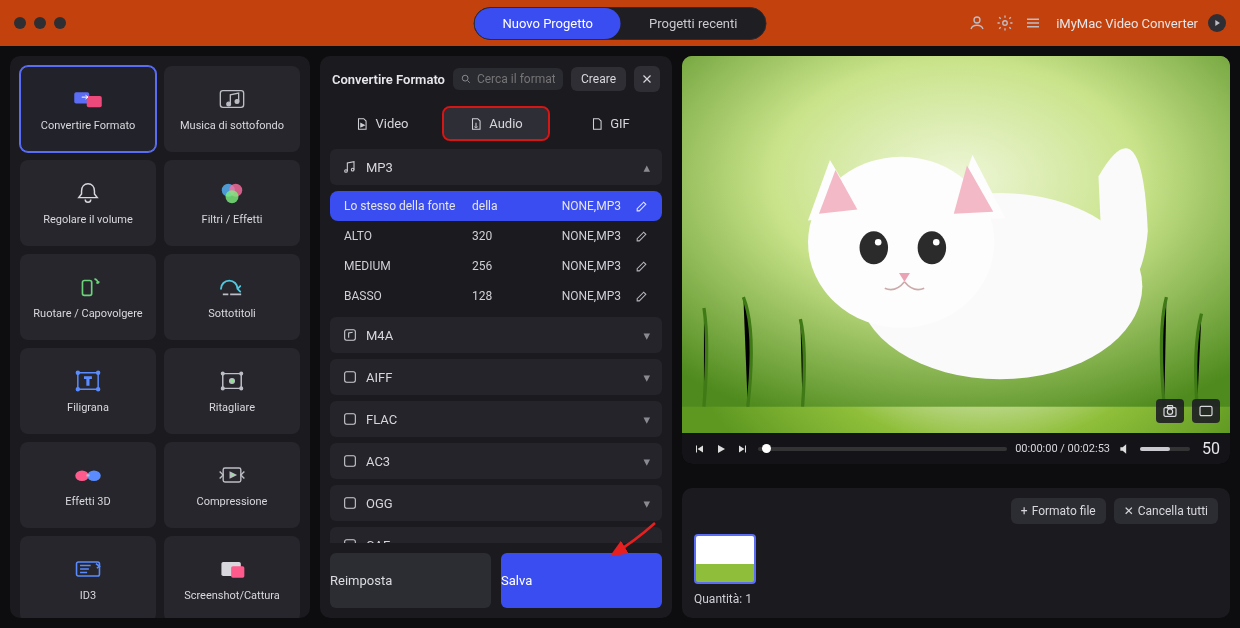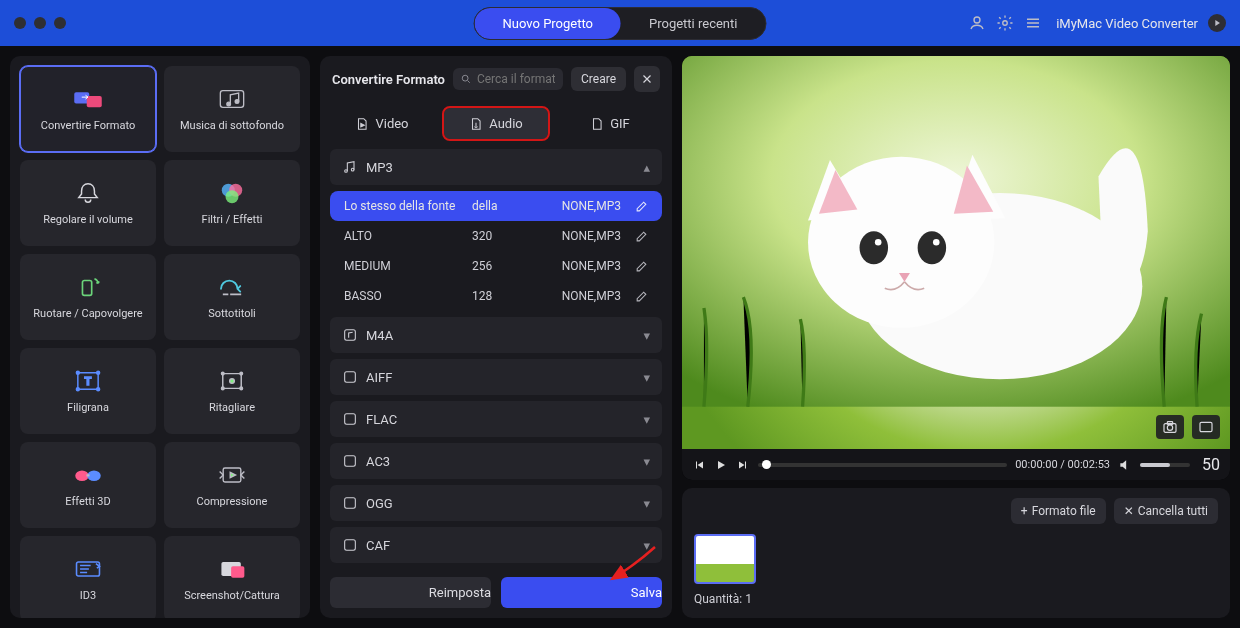--- a/index.html
+++ b/index.html
@@ -1,18 +1,18 @@
 <!DOCTYPE html>
 <html><head>
 <meta charset="utf-8">
 <style>
   * { box-sizing: border-box; margin: 0; padding: 0; font-family: -apple-system, BlinkMacSystemFont, "Segoe UI", Roboto, sans-serif; }
   body { background: #0d0d10; width: 1240px; height: 628px; overflow: hidden; color: #ccc; font-size: 12px; }
   
-  .titlebar { height: 46px; display: flex; align-items: center; padding: 0 14px; background: #1d4ed8; position: relative; }
+  .titlebar { height: 46px; display: flex; align-items: center; padding: 0 14px; background: #c2410c; position: relative; }
   .traffic { display: flex; gap: 8px; }
   .traffic span { width: 12px; height: 12px; border-radius: 50%; background: #2f2f33; }
   .tabswitch { position: absolute; left: 50%; transform: translateX(-50%); display: flex; background: #1e1e23; border-radius: 22px; border: 1px solid #2c2c33; overflow: hidden; }
   .tabswitch .tab { padding: 8px 28px; color: #c9c9cf; font-size: 13px; cursor: pointer; }
   .tabswitch .tab.active { background: #3a4df0; color: #fff; border-radius: 22px; }
   .tb-right { margin-left: auto; display: flex; align-items: center; gap: 10px; }
   .tb-right .icon-btn { width: 18px; height: 18px; display: flex; align-items: center; justify-content: center; color: #bdbdc6; }
   .app-name { font-size: 13px; color: #e6e6ea; margin-left: 4px; }
   .round-icon { width: 18px; height: 18px; border-radius: 50%; background: #2e2e34; display: flex; align-items: center; justify-content: center; }
 
@@ -44,29 +44,29 @@
   .fmt-group .chev { margin-left: auto; color: #8a8a92; }
   .fmt-rows { display: flex; flex-direction: column; }
   .fmt-row { display: flex; align-items: center; padding: 8px 14px; font-size: 12px; color: #cfcfd6; gap: 8px; }
   .fmt-row.sel { background: #3a4df0; color: #e5e5e5; border-radius: 8px; }
   .fmt-col-a { width: 120px; }
   .fmt-col-b { width: 60px; }
   .fmt-col-c { margin-left: auto; }
   .fmt-row .edit-icon { margin-left: 6px; opacity: .85; }
 
   .cfoot { display: flex; gap: 10px; padding: 10px; }
-  .btn-wide { flex: 1; padding: 8px 0; text-align: right; border-radius: 6px; font-size: 13px; cursor: pointer; position: relative; }
+  .btn-wide { flex: 1; padding: 20px 0; text-align: left; border-radius: 6px; font-size: 13px; cursor: pointer; position: relative; }
   .btn-reset { background: #2c2c33; color: #dcdce2; }
   .btn-save { background: #3a4df0; color: #fff; }
 
   
   .arrow-wrap { position: absolute; right: 2px; top: -32px; pointer-events: none; }
 
   
-  .right { flex: 1; display: flex; flex-direction: column; gap: 8px; }
+  .right { flex: 1; display: flex; flex-direction: column; gap: 24px; }
   .preview { background: #000; border-radius: 10px; overflow: hidden; position: relative; flex: 1; display: flex; flex-direction: column; }
   .preview-img { flex: 1; background: radial-gradient(circle at 55% 40%, #fff 0 120px, #dfeac6 160px, #8fbf3a 240px, #5e9821 340px); position: relative; }
   
   .cat { position: absolute; inset: 0; }
   .preview-bar { background: #141418; padding: 6px 10px; display: flex; align-items: center; gap: 6px; position: relative; }
   .preview-bar .floating-btns { position: absolute; right: 10px; top: -34px; display: flex; gap: 8px; }
   .fbtn { width: 28px; height: 24px; border-radius: 4px; background: rgba(30,30,35,.9); display: flex; align-items: center; justify-content: center; cursor: pointer; }
 
   .pctrls { display: flex; align-items: center; gap: 8px; width: 100%; }
   .pbtn { width: 14px; height: 14px; display: flex; align-items: center; justify-content: center; color: #ddd; cursor: pointer; }

